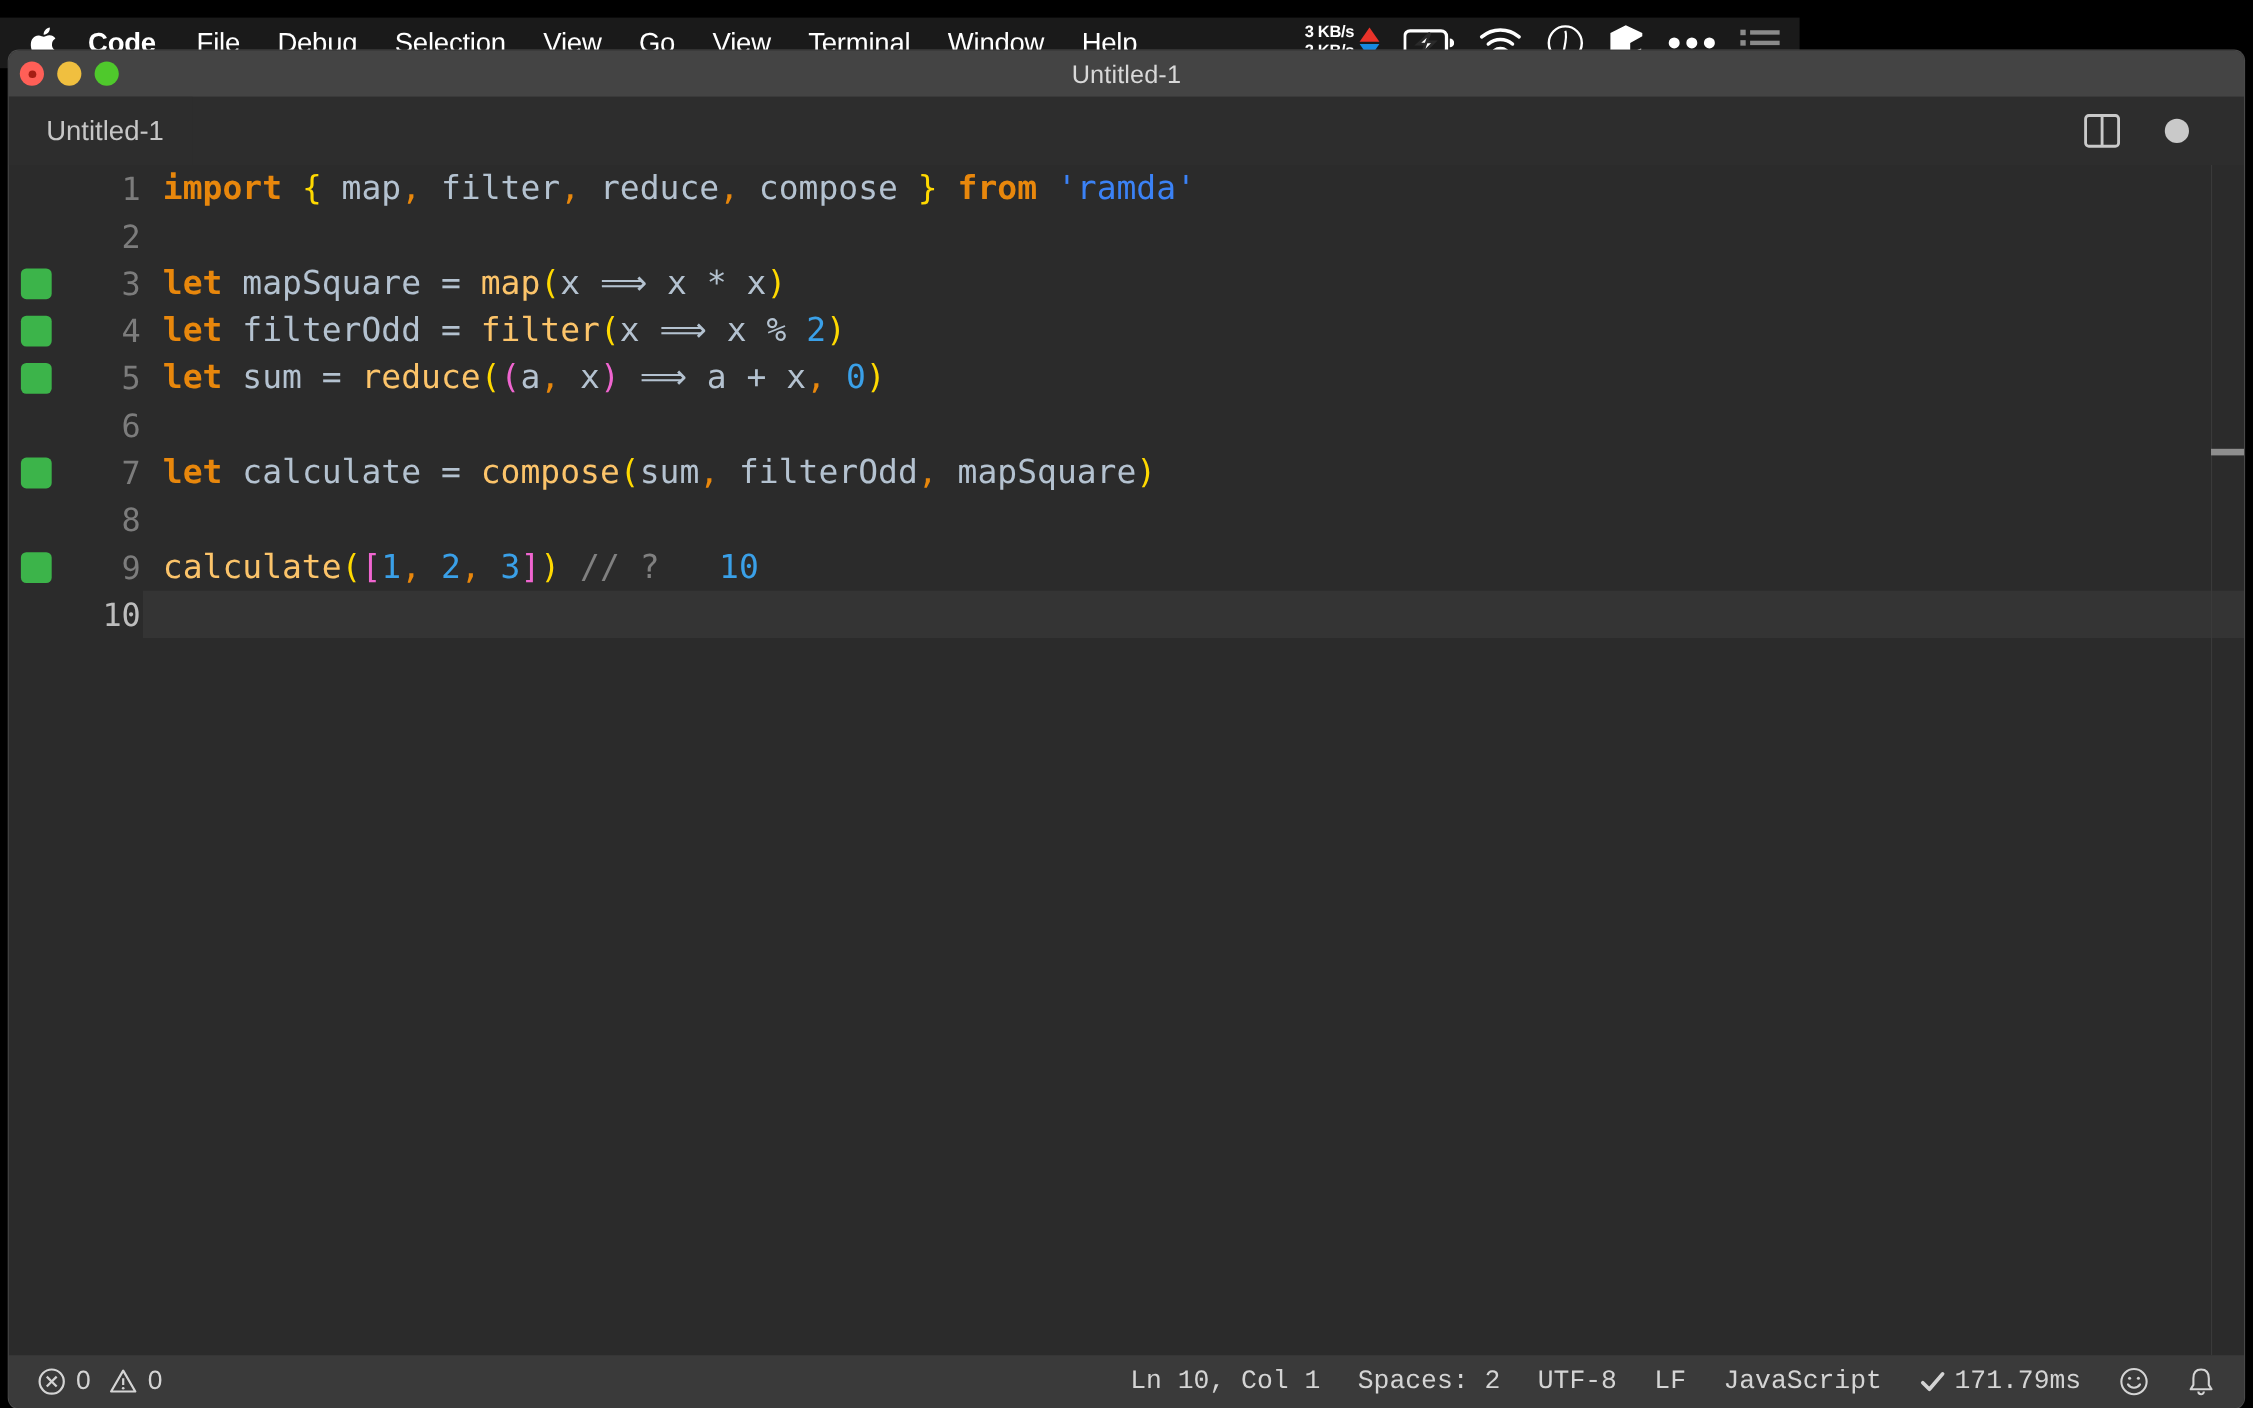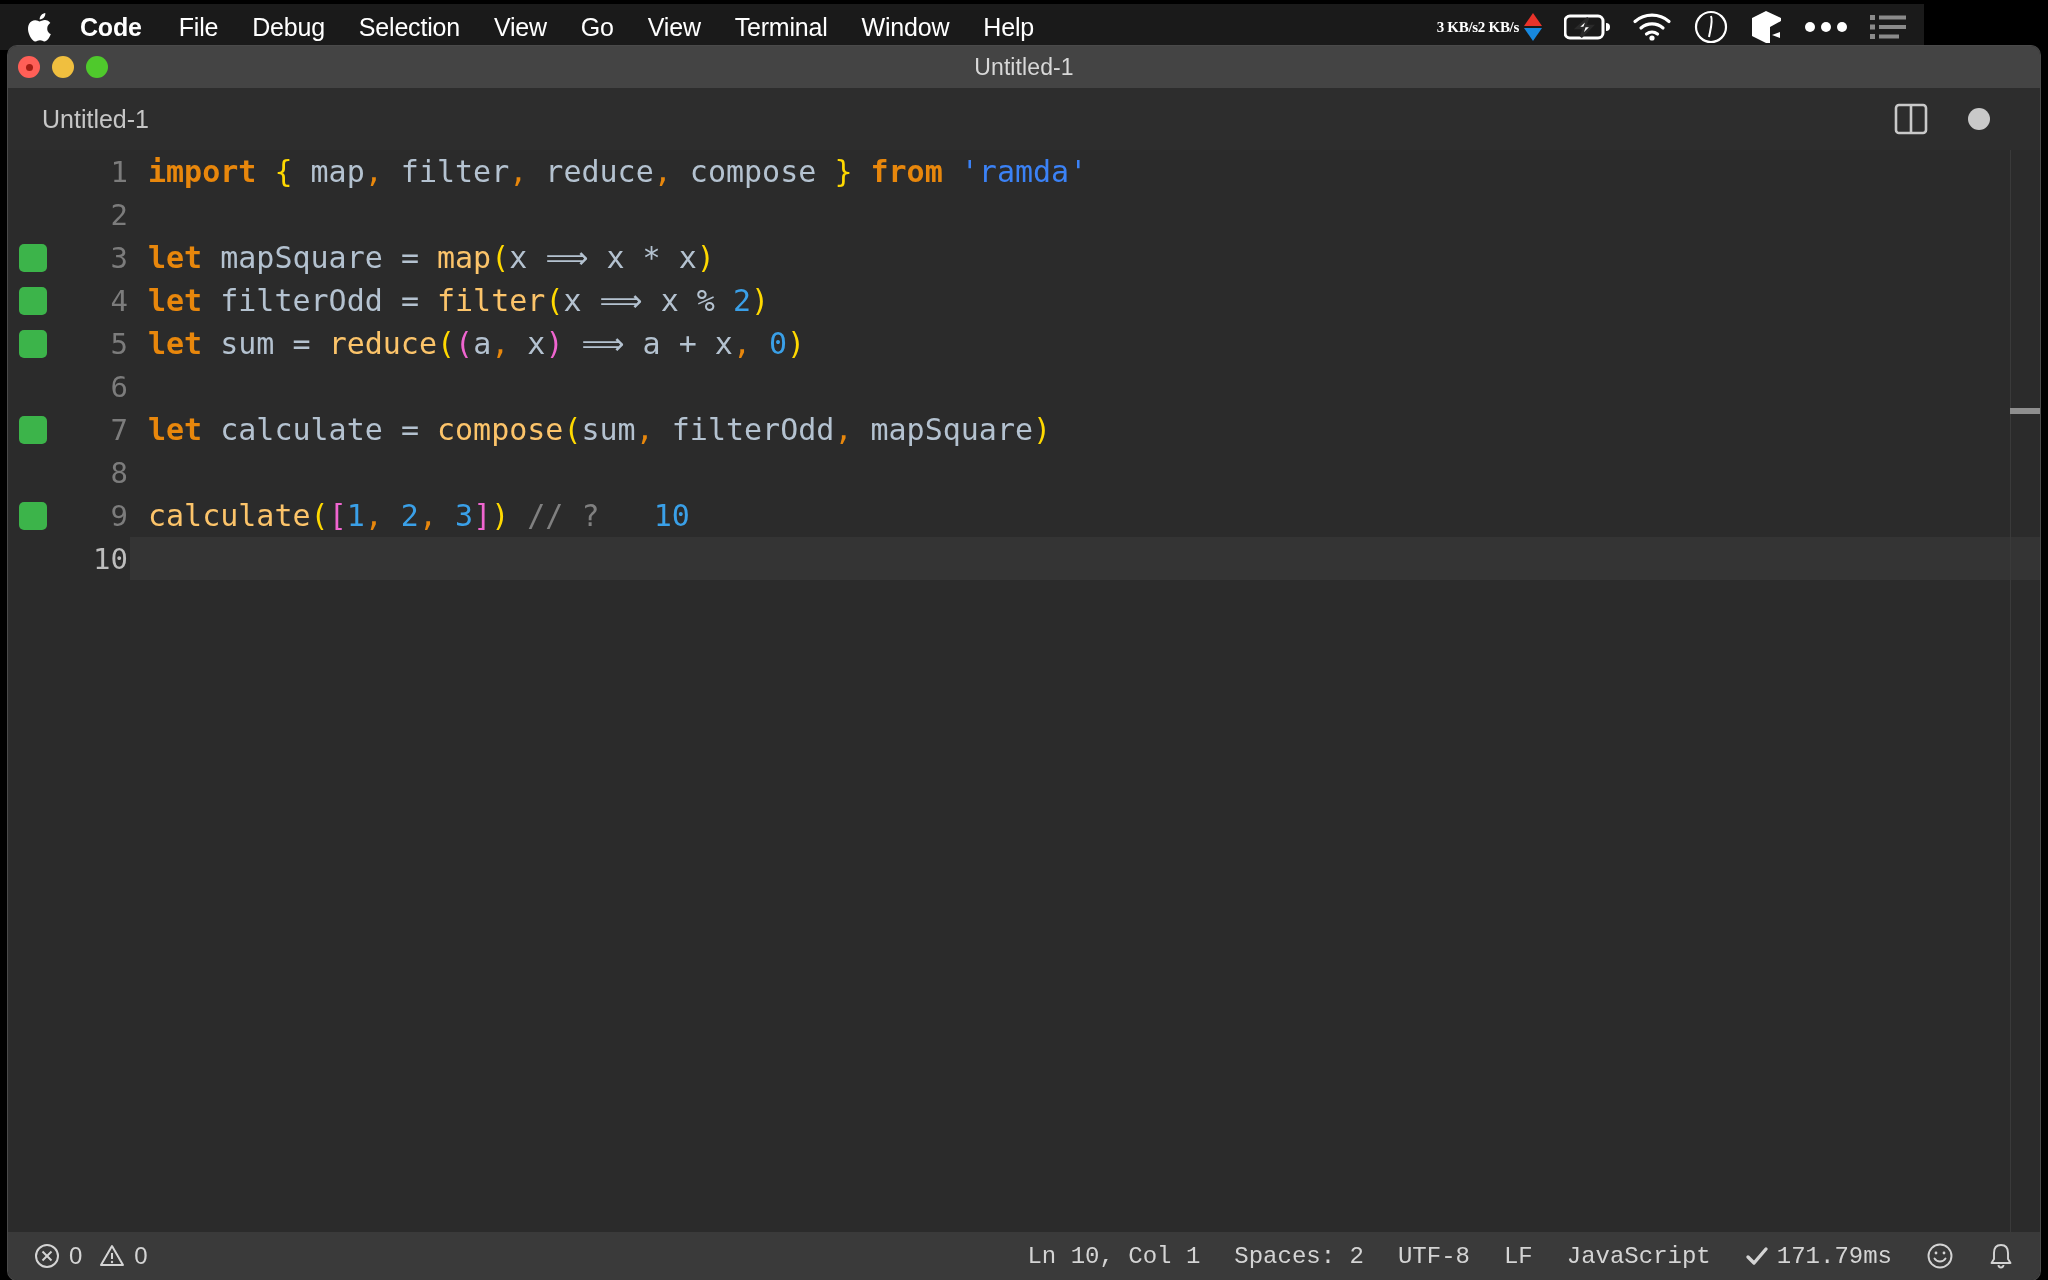--- a/index.html
+++ b/index.html
@@ -6,41 +6,41 @@
   html, body {
     width:2048px; height:1280px;
     background:#000;
     font-family:"Liberation Sans", sans-serif;
     overflow:hidden;
   }
   body { position:relative; }
 
   
   #menubar {
-    position:absolute; top:4px; left:0; width:1924px; height:46px;
+    position:absolute; top:16px; left:0; width:1636px; height:46px;
     background:#1a1a1a;
     display:flex; align-items:center;
     color:#ffffff;
   }
   #menubar-left { display:flex; align-items:center; height:100%; padding-left:26px; }
   .apple-logo { width:26px; height:30px; margin-right:28px; display:flex; align-items:center; justify-content:center; }
   .menu-item {
     font-size:25px; line-height:1; color:#ffffff;
     padding:0 17px; white-space:nowrap; letter-spacing:-0.2px;
   }
   .menu-item.app-name { font-weight:bold; padding-left:0; padding-right:20px; }
 
   #menubar-right {
     margin-left:auto; display:flex; align-items:center; height:100%;
     padding-right:18px; gap:22px;
   }
   .net-speed {
     display:flex; align-items:center; gap:5px;
   }
-  .net-speed-text { display:flex; font-size:15px; line-height:1.12; text-align:right; font-weight:bold; letter-spacing:-0.3px;font-family:Liberation Serif, serif; }
+  .net-speed-text { display:flex; flex-direction:column; font-size:15px; line-height:1.12; text-align:right; font-weight:bold; letter-spacing:-0.3px; }
   .net-arrows { display:flex; flex-direction:column; justify-content:center; gap:2px; }
   .tri-up { width:0;height:0;border-left:9px solid transparent;border-right:9px solid transparent;border-bottom:13px solid #e8332a; }
   .tri-down { width:0;height:0;border-left:9px solid transparent;border-right:9px solid transparent;border-top:13px solid #1789e0; }
   .mb-icon { display:flex; align-items:center; justify-content:center; }
 
   
   #window {
     position:absolute; top:46px; left:8px;
     width:2032px; height:1234px;
     background:#2b2b2b;

